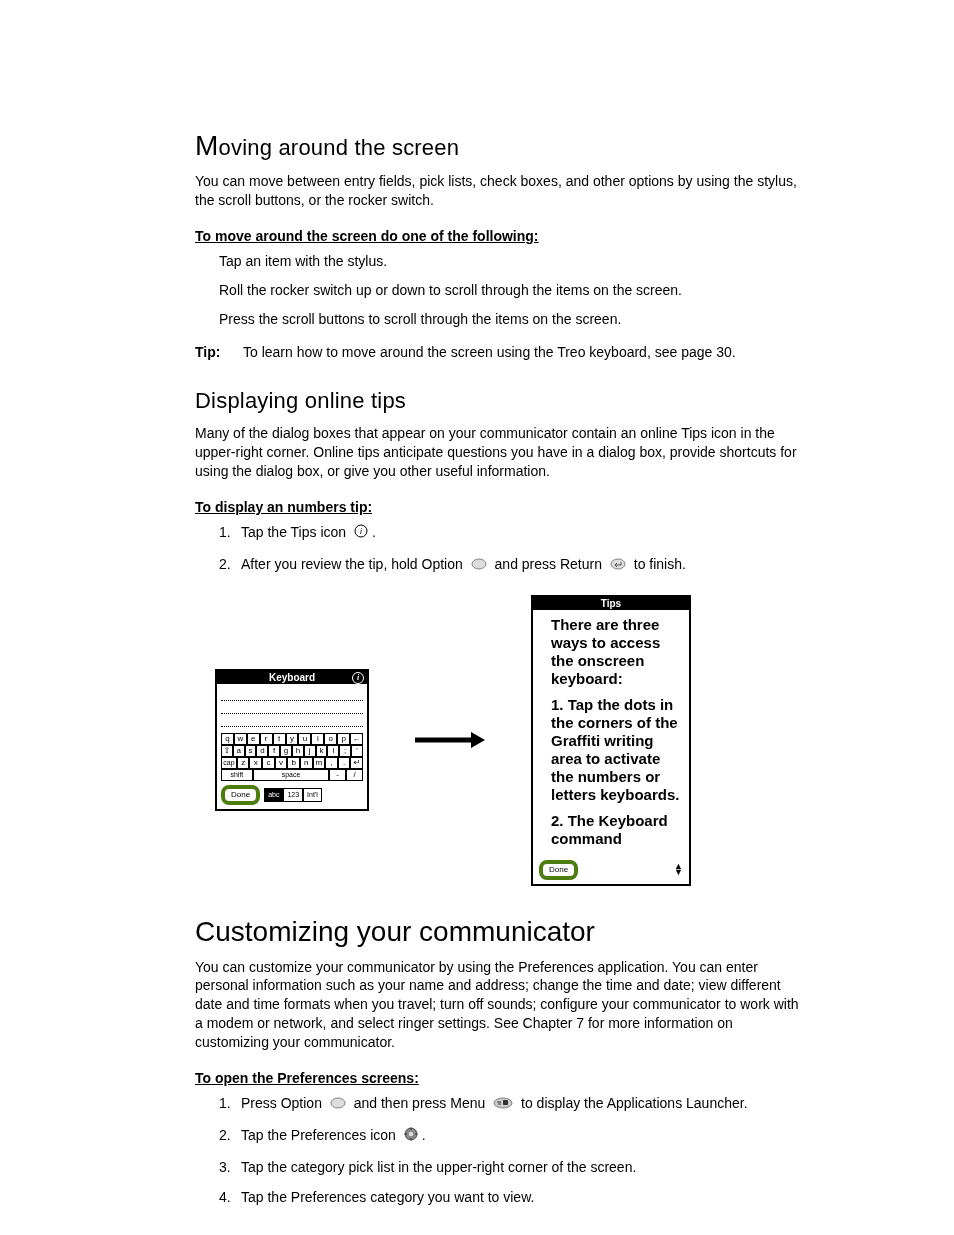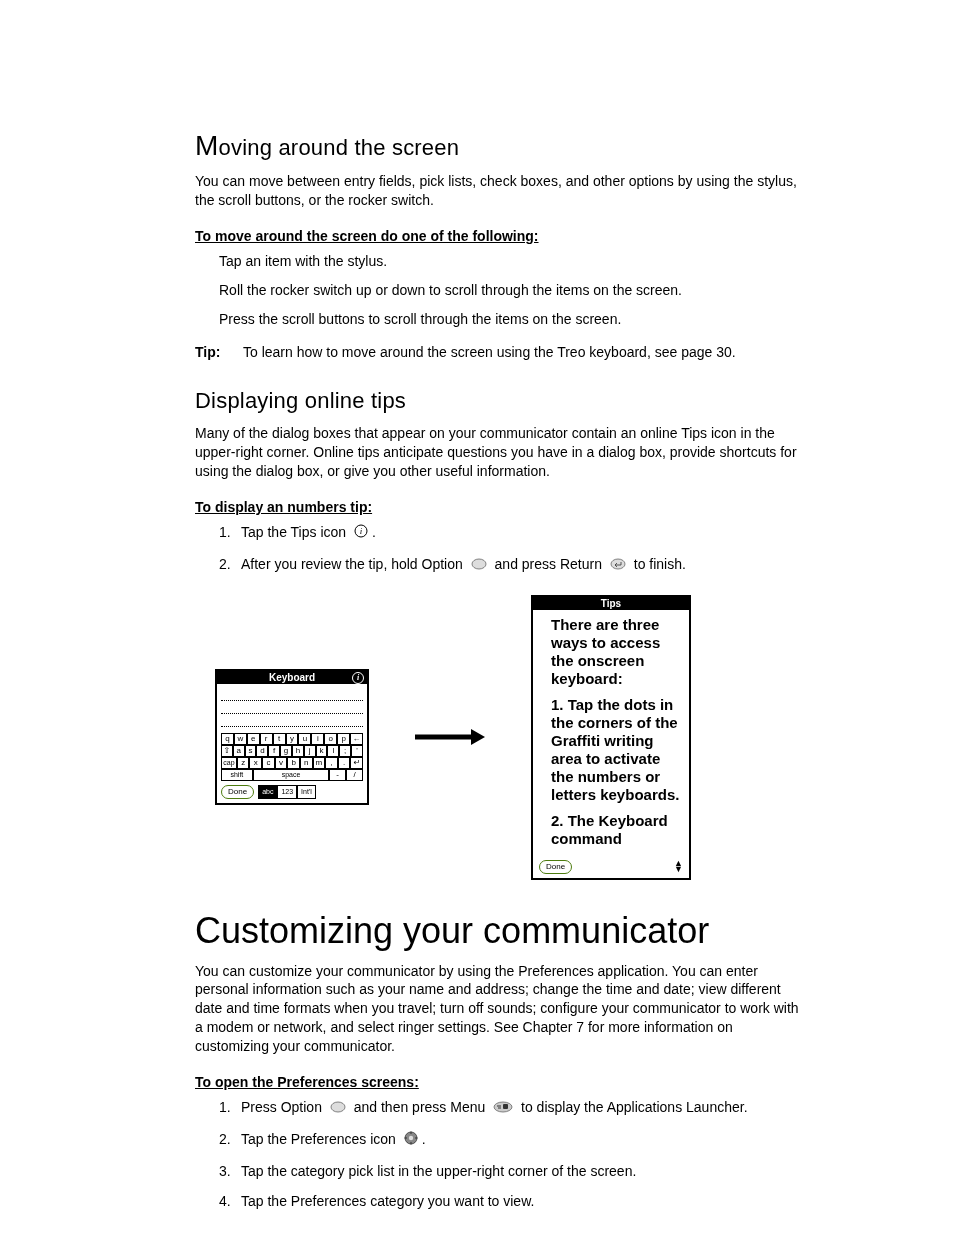--- a/index.html
+++ b/index.html
@@ -14,21 +14,21 @@
     padding: 130px 155px 80px 195px;
   }
   .h2 {
     font-size: 22px;
     font-weight: 400;
     margin: 0 0 10px 0;
     letter-spacing: 0.2px;
   }
   .h2 .dropcap { font-size: 28px; }
   .h1 {
-    font-size: 36px;
+    font-size: 28px;
     font-weight: 400;
     margin: 30px 0 10px 0;
   }
   .body {
     font-size: 14px;
     line-height: 1.35;
     margin: 0 0 16px 0;
   }
   .bold-line {
     font-size: 14px;
@@ -116,21 +116,21 @@
     text-align: center;
     flex: 1;
     margin: 0;
     min-width: 0;
   }
   .key.special { flex: 1.3; font-size: 7px; }
   .key.shift { flex: 2; font-size: 7px; }
   .key.space { flex: 5; font-size: 7px; }
   .done-row { display: flex; gap: 4px; margin-top: 4px; align-items: center; }
   .pill-btn {
-    border: 1px solid #4d7c0f;
+    border: 4px solid #4d7c0f;
     border-radius: 8px;
     font-size: 8px;
     padding: 0 6px;
     line-height: 12px;
   }
   .seg { display: flex; }
   .seg .segbtn {
     border: 1px solid #000;
     font-size: 7px;
     padding: 0 3px;

